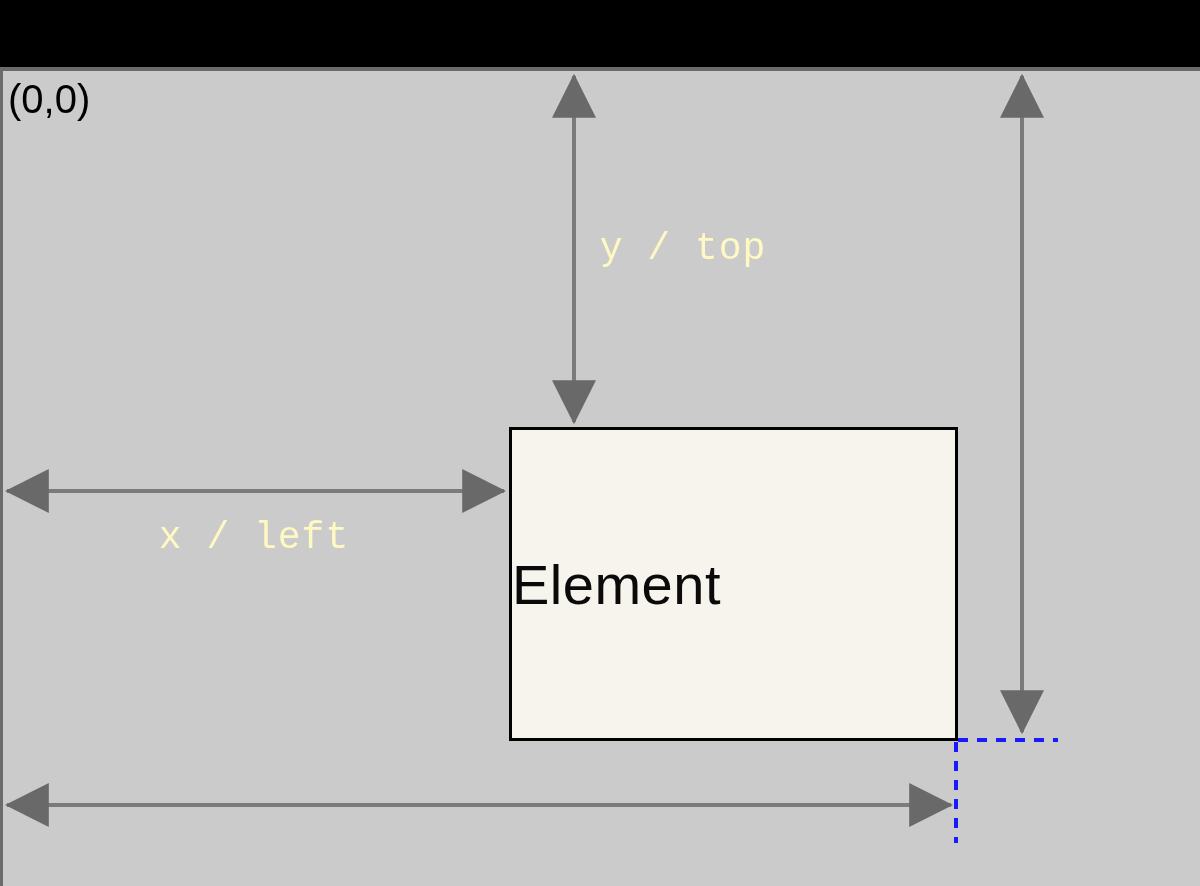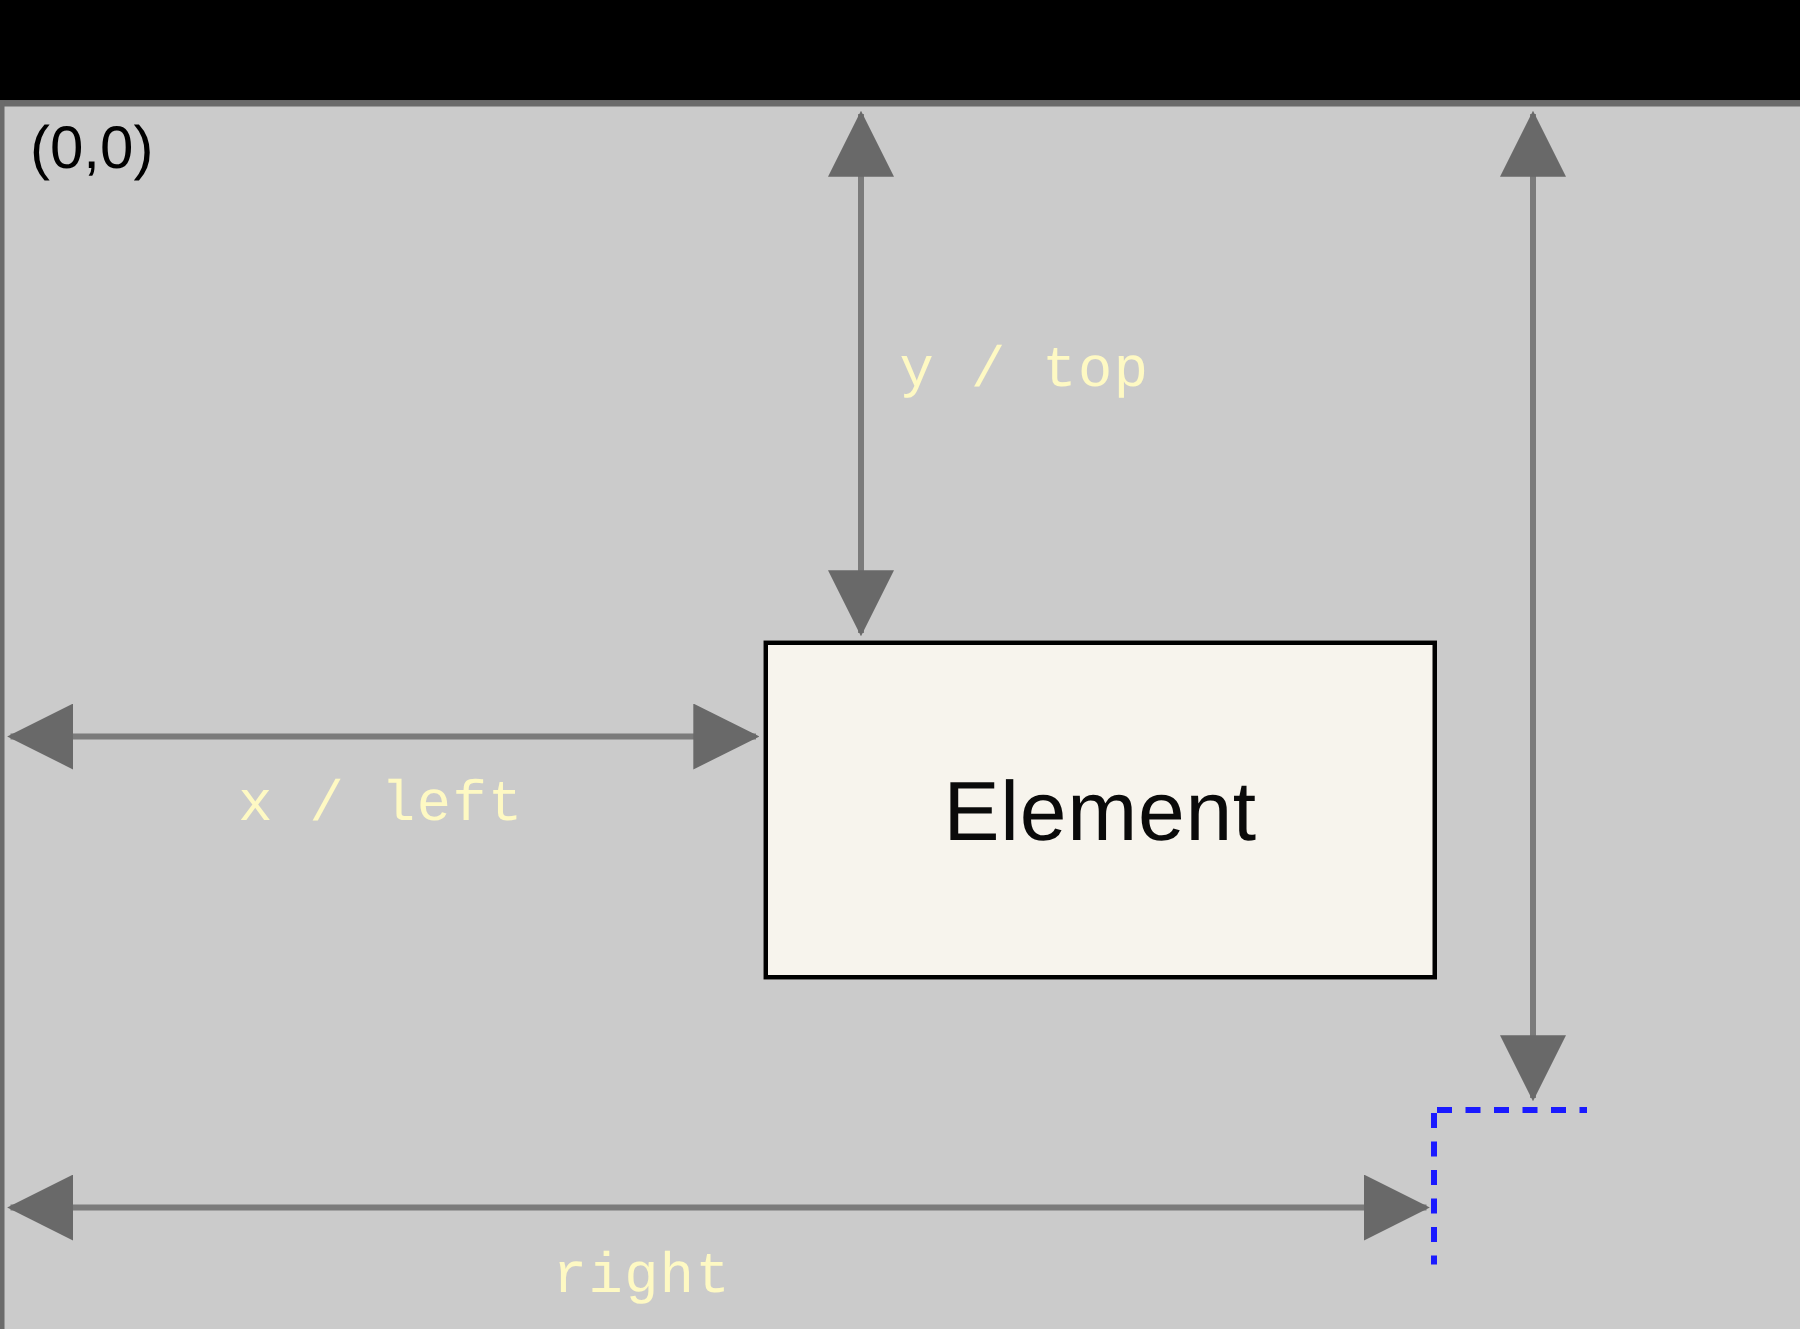--- a/index.html
+++ b/index.html
@@ -28,36 +28,35 @@
     position: absolute;
     left: 0; top: 67px;
     width: 1200px; height: 819px;
     box-sizing: border-box;
     background: #cbcbcb;
     border-top: 4px solid #6b6b6b;
     border-left: 3px solid #6b6b6b;
   }
   .origin-label {
     position: absolute;
-    left: 20px; top: 76px;
+    left: 8px; top: 76px;
     font-size: 40px;
     line-height: 1.15;
     color: #000000;
     letter-spacing: 0px;
   }
   .element-box {
     position: absolute;
     left: 509px; top: 427px;
-    width: 449px; height: 226px;
+    width: 449px; height: 314px;
     box-sizing: border-box;
     background: #f7f4ed;
     border: 3px solid #000000;
     display: flex;
     align-items: center;
-    justify-content: center;
   }
   .element-label {
     font-size: 56px;
     color: #0a0a0a;
     letter-spacing: 0.5px;
   }
   .arrow-layer {
     position: absolute;
     left: 0; top: 0;
     width: 1200px; height: 886px;
@@ -120,15 +119,14 @@
 
   <div class="element-box">
     <span class="element-label">Element</span>
   </div>
 
   <div class="measure-label lbl-y-top">y / top</div>
 
   <div class="measure-label lbl-x-left">x / left</div>
 
 
-  <div class="measure-label lbl-right">right</div>
 
 </div>
 
 </body></html>

